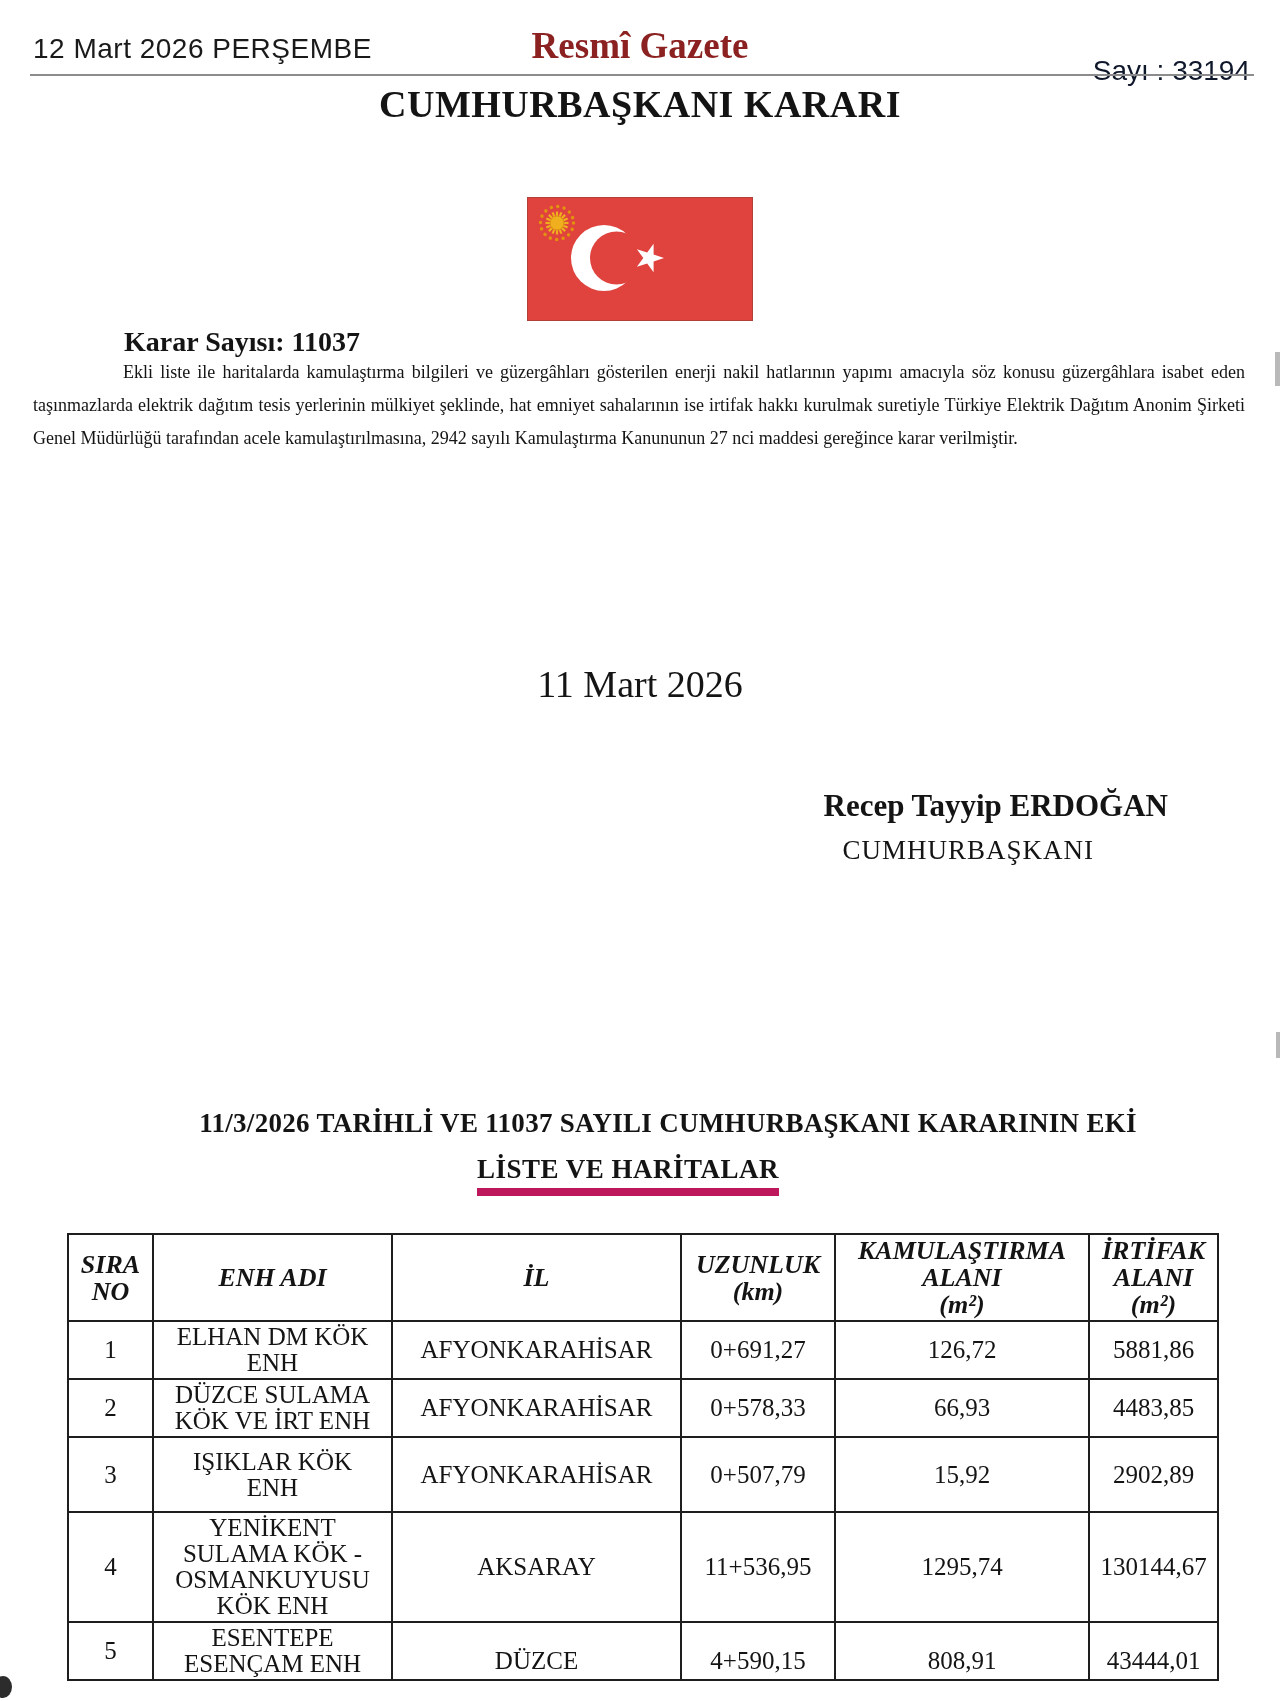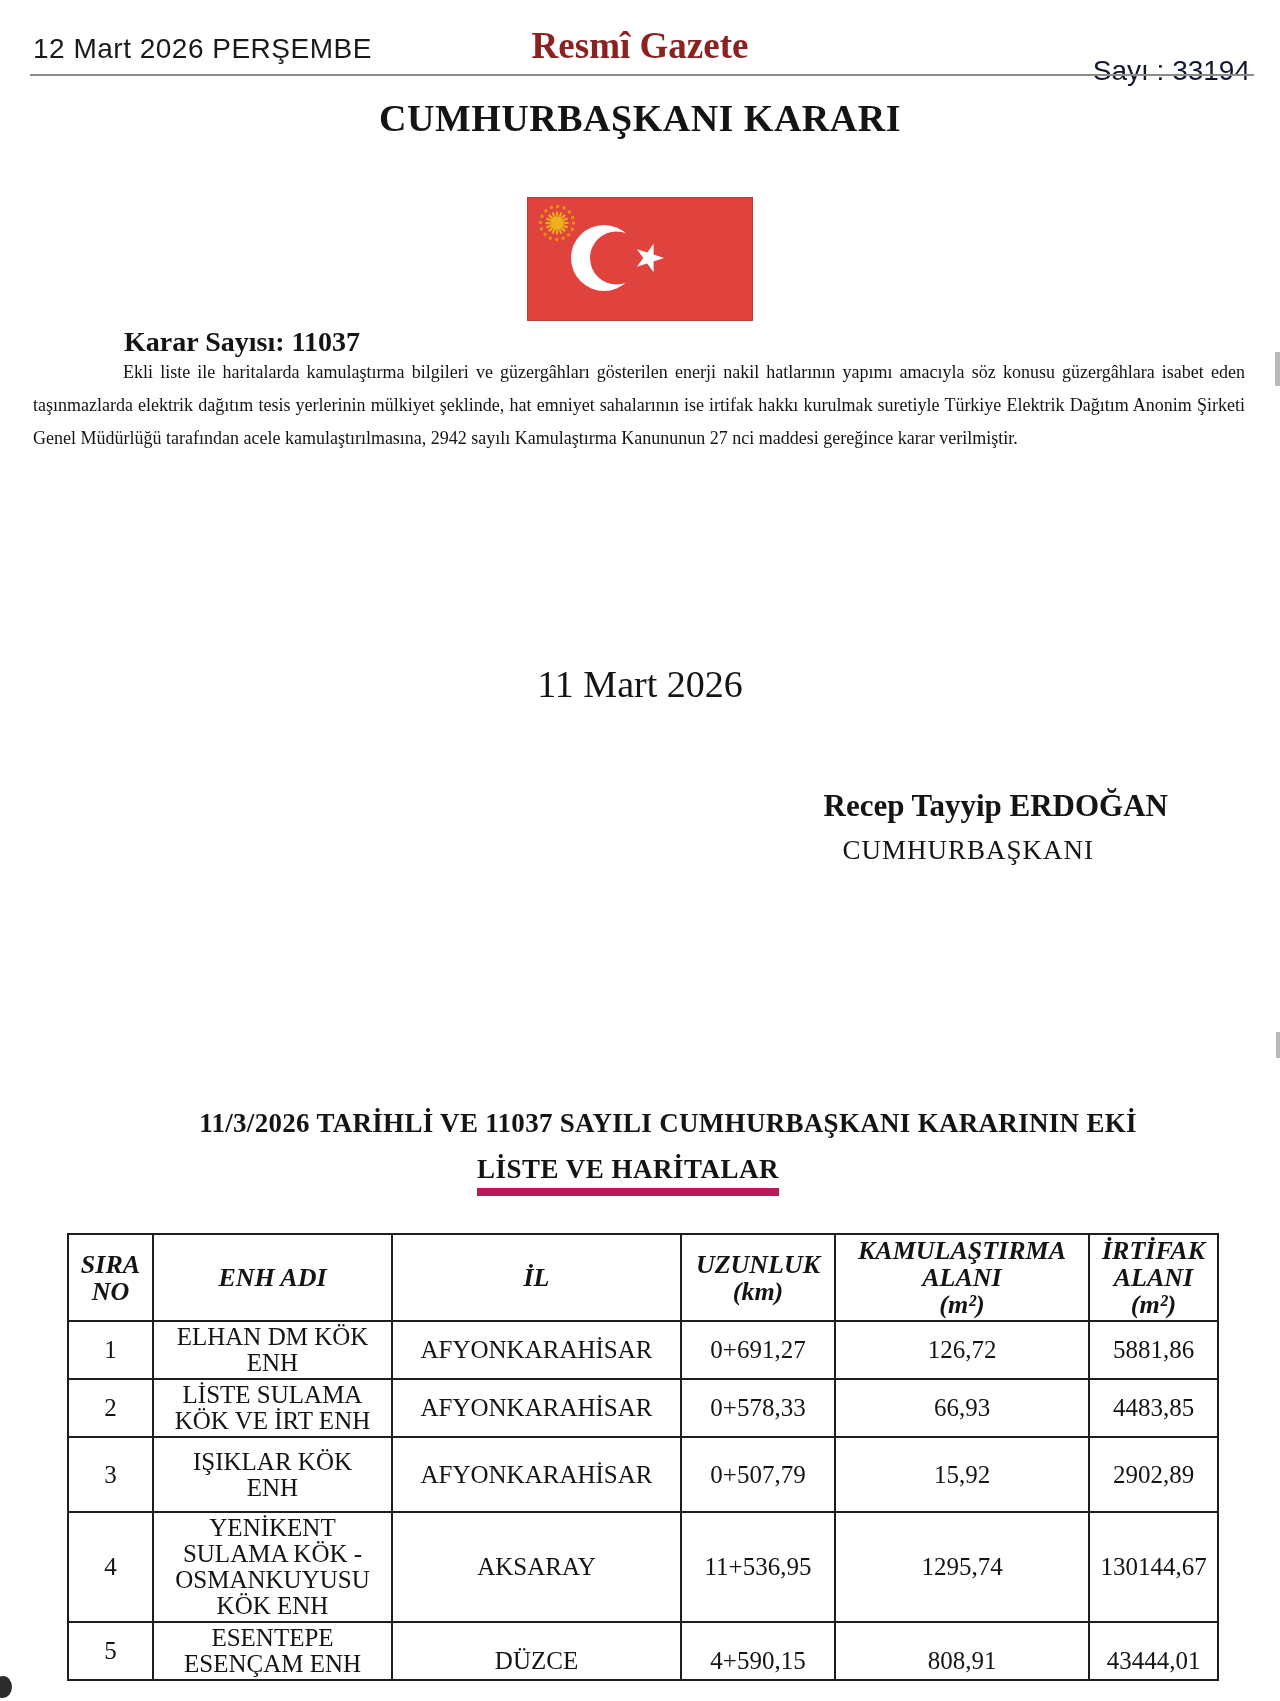--- a/index.html
+++ b/index.html
@@ -27,21 +27,21 @@
     position: absolute; top: 35px; right: 30px;
     font-family: "Liberation Sans", sans-serif;
     font-size: 28px; color: #0f172a; margin-top: 20px;
   }
   .masthead-rule {
     position: absolute; top: 74px; left: 30px; right: 26px;
     border-top: 2px solid #8c8c8c; height: 0;
   }
   .doc-title {
     position: absolute; top: 80px; left: 0; right: 0;
-    margin: 16px; text-align: center;
+    margin: 2px; text-align: center;
     font-size: 38px; font-weight: bold; letter-spacing: 0.5px;
   }
   .flag-wrap { position: absolute; top: 197px; left: 527px; width: 226px; height: 124px; }
   .decision-no {
     position: absolute; top: 326px; left: 124px;
     font-size: 28px; font-weight: bold;
   }
   .body-text {
     position: absolute; top: 356px; left: 33px; width: 1212px;
     margin: 0;
@@ -184,21 +184,21 @@
         <td>1</td>
         <td>ELHAN DM KÖK
 ENH</td>
         <td>AFYONKARAHİSAR</td>
         <td>0+691,27</td>
         <td>126,72</td>
         <td>5881,86</td>
       </tr>
       <tr class="row-2">
         <td>2</td>
-        <td>LİSTE SULAMA
+        <td>DÜZCE SULAMA
 KÖK VE İRT ENH</td>
         <td>AFYONKARAHİSAR</td>
         <td>0+578,33</td>
         <td>66,93</td>
         <td>4483,85</td>
       </tr>
       <tr class="row-3">
         <td>3</td>
         <td>IŞIKLAR KÖK
 ENH</td>

